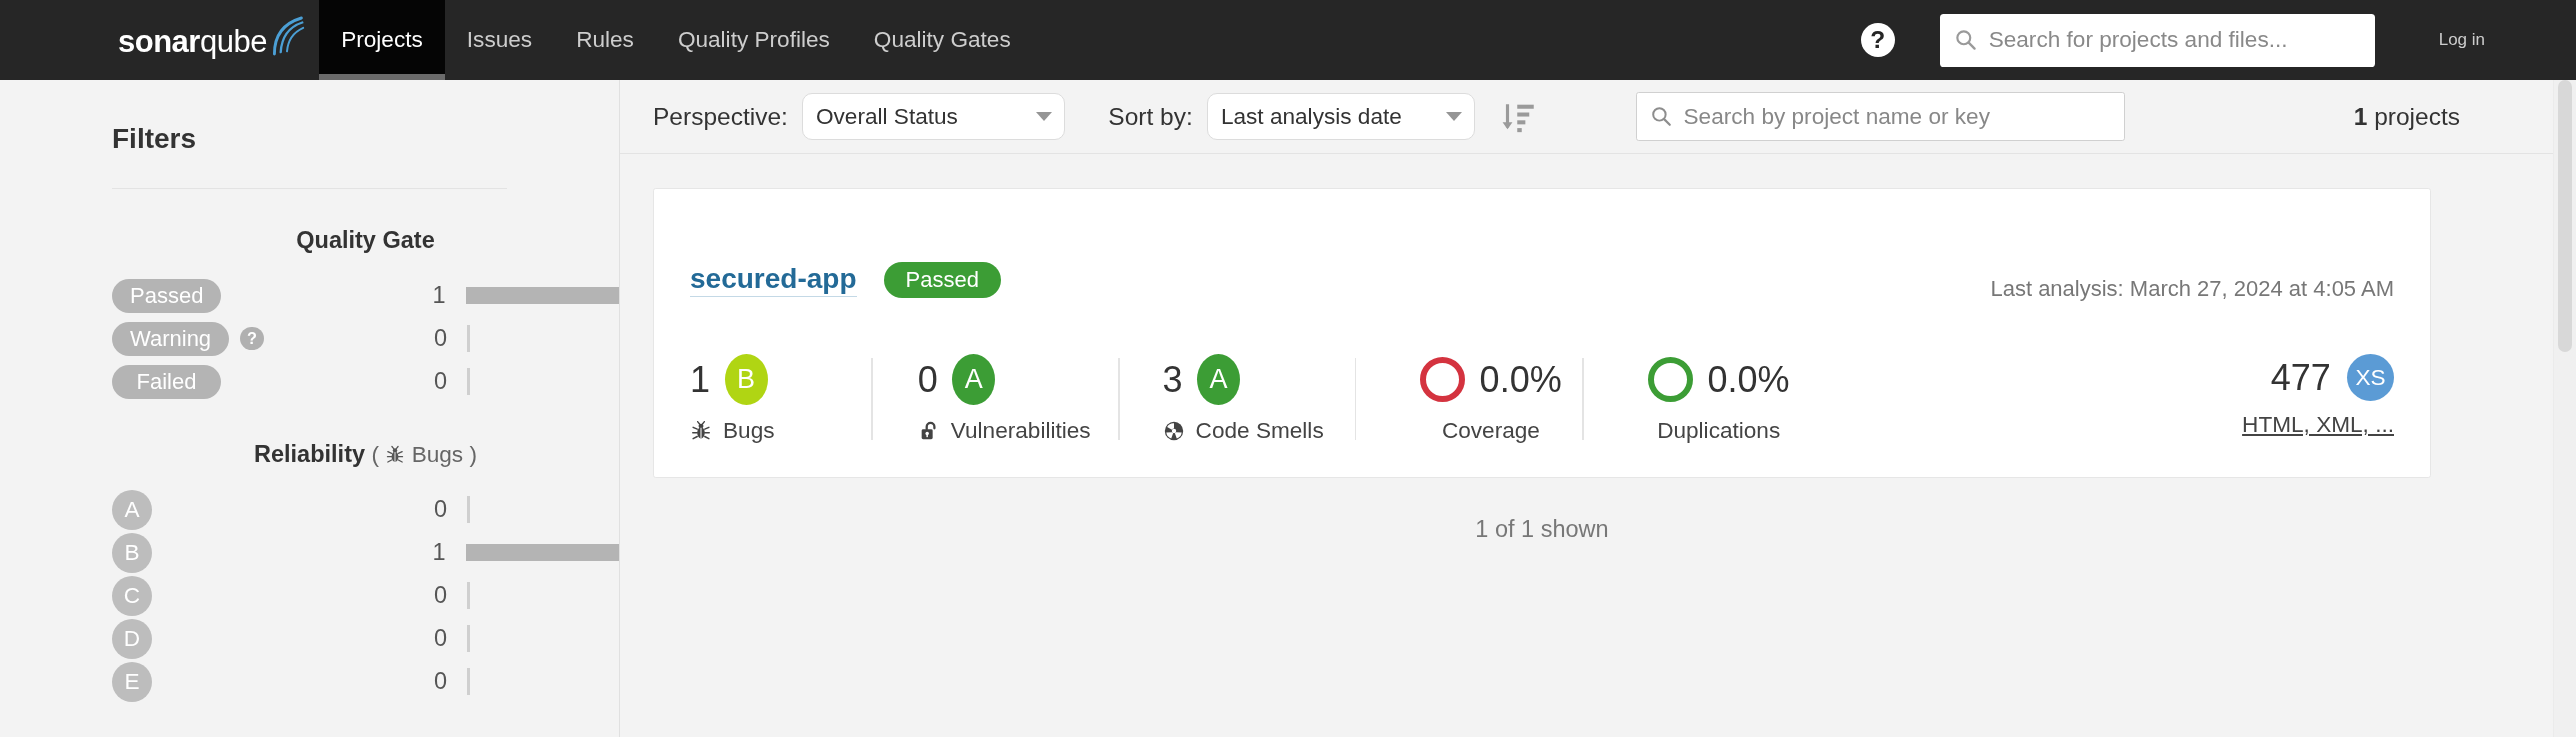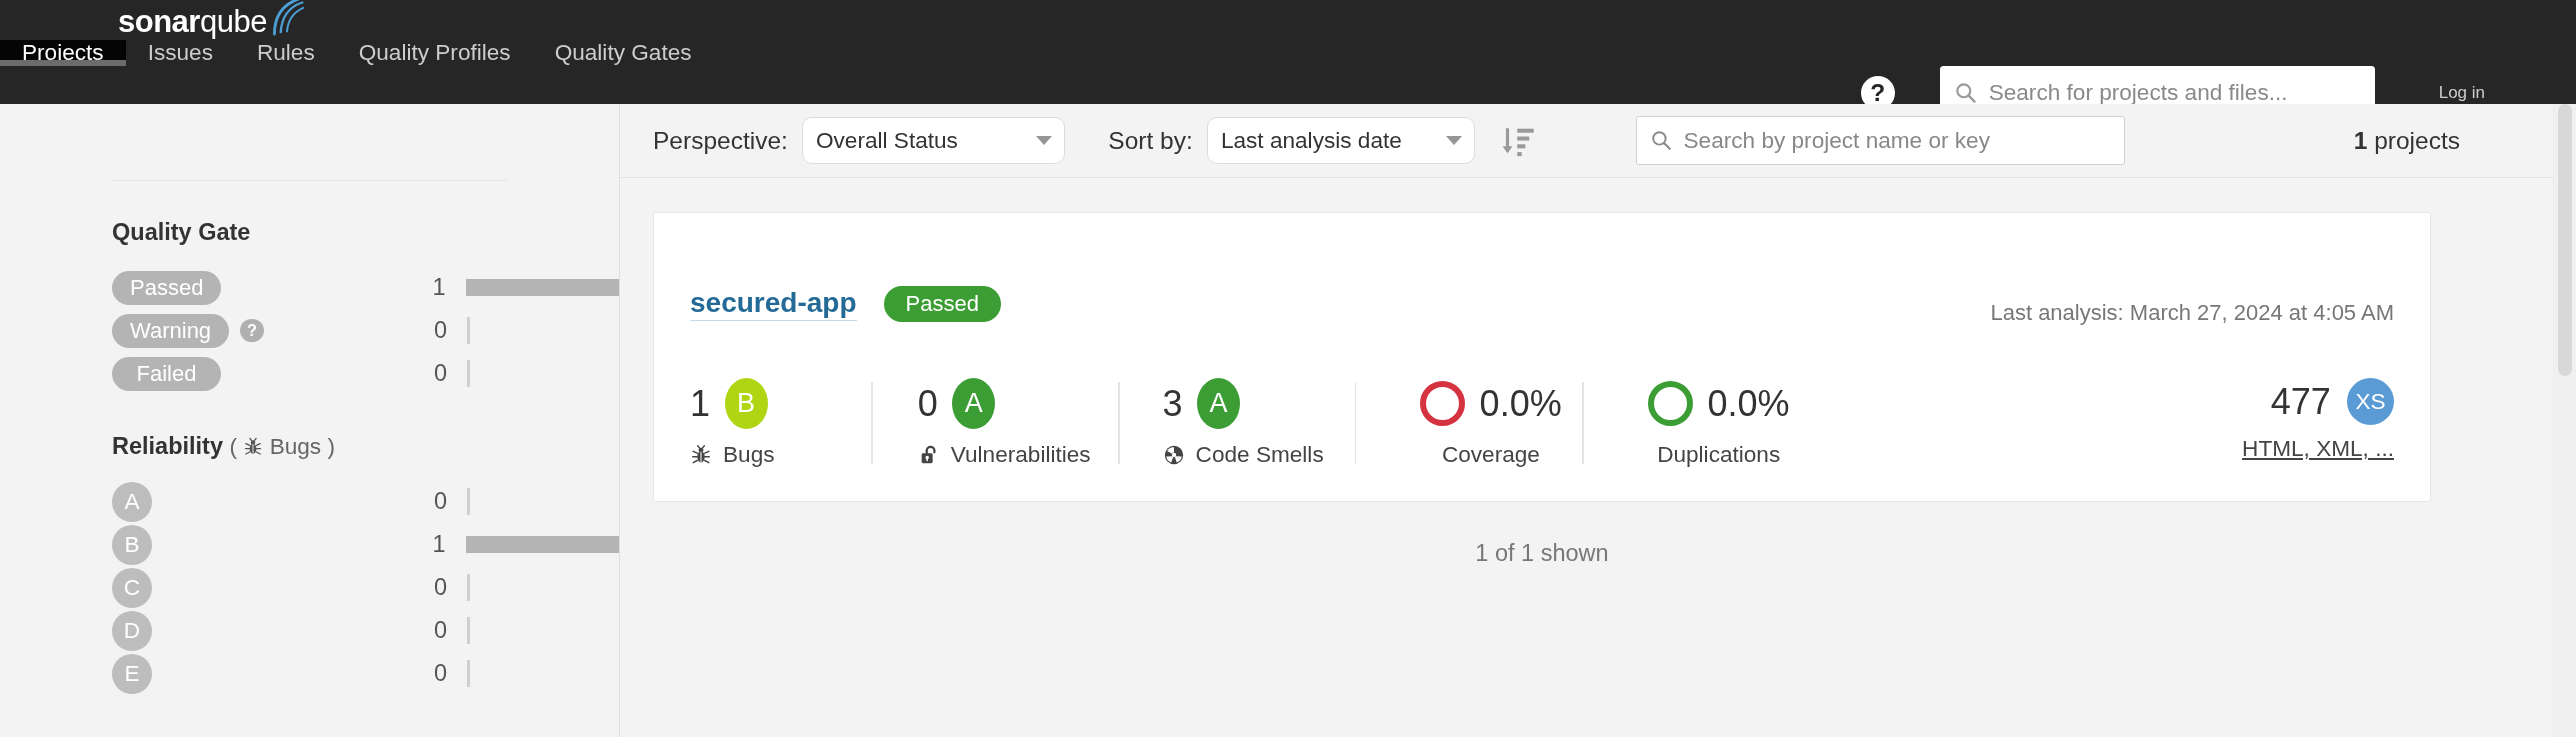--- a/index.html
+++ b/index.html
@@ -7,26 +7,25 @@
   html, body {
     width: 2576px; height: 737px;
     background: #f3f3f3;
     font-family: "Liberation Sans", sans-serif;
     -webkit-font-smoothing: antialiased;
     overflow: hidden;
   }
 
   
   .navbar {
-    height: 104px;
+    height: 80px;
     background: #262626;
     display: flex;
     align-items: stretch;
     position: relative;
-    flex-direction: column;
   }
   .nav-logo {
     display: flex; align-items: center;
     padding-left: 118px; padding-right: 14.5px;
   }
   .logo-word {
     font-size: 31px; color: #ffffff; letter-spacing: -0.5px;
     font-family: "Liberation Sans", sans-serif; line-height: 1;
     position: relative; top: 1.8px;
   }
@@ -98,20 +97,21 @@
     padding-left: 112px;
   }
   .filters-divider {
     margin: 33px 112px 0 112px;
     border-top: 1.8px solid #e3e3e3;
   }
   .facet { padding-left: 112px; padding-top: 38px; }
   .facet-title {
     font-size: 23.5px; font-weight: bold; color: #333;
     margin-bottom: 20px;
+    text-align: center;
   }
   .facet-title .sub {
     font-weight: normal; color: #666; font-size: 22.6px;
   }
   .facet-row {
     display: flex; align-items: center;
     height: 43px; cursor: pointer;
   }
   .facet-left { width: 299px; display: flex; align-items: center; gap: 11px; }
   .pill {
@@ -335,20 +335,21 @@
       </span>
       <input type="text" placeholder="Search for projects and files..." style="">
     </div>
     <div class="login-link">Log in</div>
   </div>
 </div>
 
 <div class="page">
 
   <aside class="sidebar">
+    <div class="filters-title">Filters</div>
     <div class="filters-divider"></div>
 
     <section class="facet">
       <div class="facet-title">Quality Gate</div>
 
       <div class="facet-row">
         <div class="facet-left">
           <span class="pill">Passed</span>
         </div>
         <div class="facet-count">1</div>

